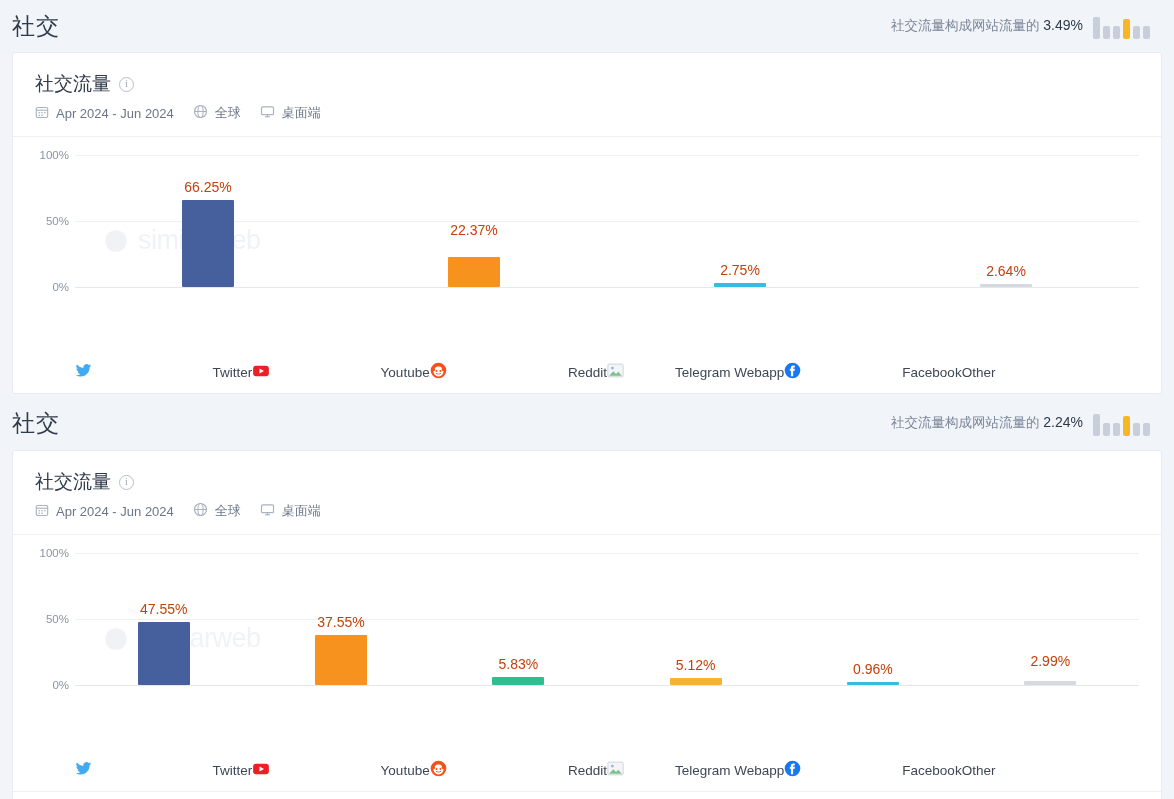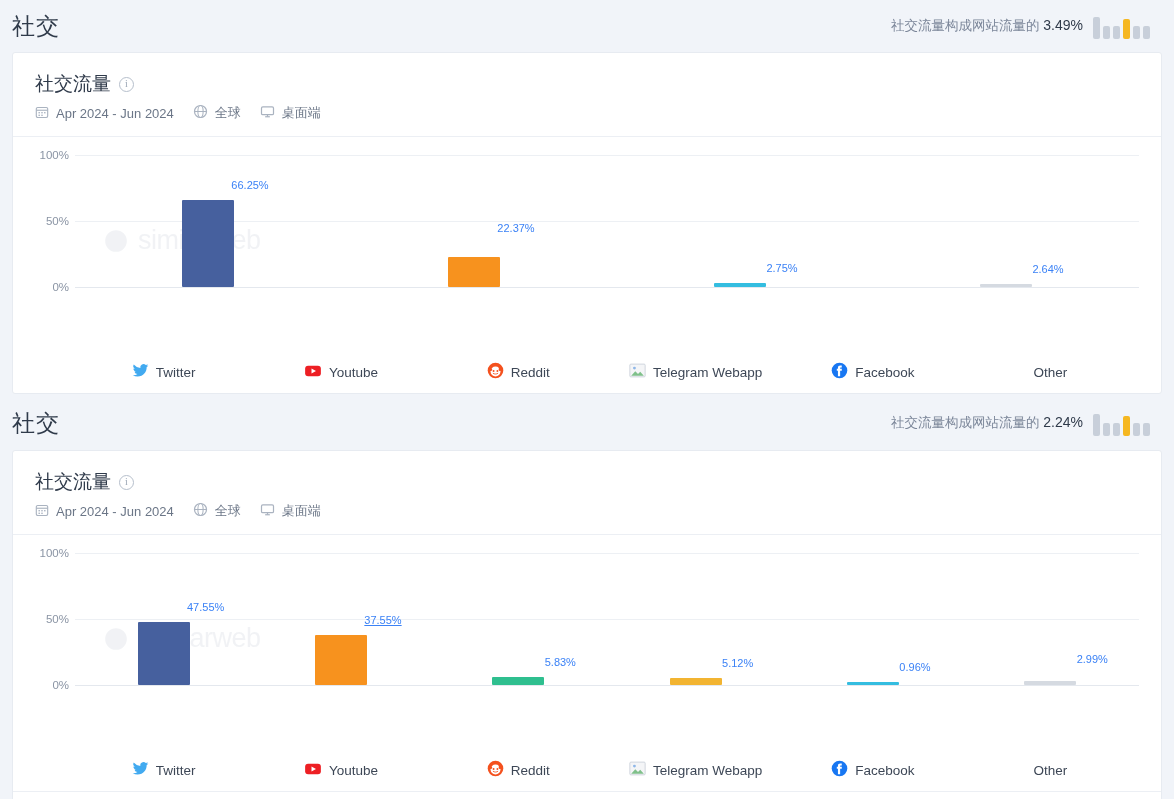--- a/index.html
+++ b/index.html
@@ -57,24 +57,24 @@
   .grid-line { position: absolute; left: 62px; right: 22px; height: 1px; background: #edf0f4; }
   .y-lab { position: absolute; left: 14px; width: 42px; text-align: right;
            font-size: 11.5px; color: #8a94a4; transform: translateY(-50%); }
   .axis-base { position: absolute; left: 62px; right: 22px; height: 1px; background: #e4e8ee; }
 
   .bars { position: absolute; left: 62px; right: 22px; top: 0; bottom: 0; display: flex; }
   .bcol { flex: 1; position: relative; }
   .bar { position: absolute; left: 50%; transform: translateX(-50%);
          width: 52px; border-radius: 1px; }
   .bval { position: absolute; left: 50%; transform: translateX(-50%);
-          font-size: 11px; color: #3b82f6; white-space: nowrap; margin-left: 42px; }
+          font-size: 14px; color: #c2410c; white-space: nowrap; }
 
   .legend { position: absolute; left: 62px; right: 22px; display: flex; }
-  .lcell { flex: 1; display: flex; align-items: center; justify-content: center; gap: 7px;
+  .lcell { flex: 1; display: flex; align-items: center; justify-content: space-between; gap: 7px;
            font-size: 13.5px; color: #3d4756; }
 
   
   .sw-wm { position: absolute; display: flex; align-items: center; gap: 9px;
            opacity: .5; pointer-events: none; }
   .sw-wm .sw-txt { font-size: 27px; color: #e4e7ec; letter-spacing: -.5px; font-weight: 400; }
 
   
   .card-foot { border-top: 1px solid #eceff4; height: 56px; display: flex;
                align-items: center; justify-content: flex-end; padding-right: 22px; gap: 8px; }
@@ -295,21 +295,21 @@
           <div class="y-lab" style="top: 84px;">50%</div>
           <div class="grid-line" style="top: 18px;"></div>
           <div class="y-lab" style="top: 18px;">100%</div>
           <div class="bars">
             <div class="bcol">
               <div class="bar" style="height: 62.766px; top: 87.234px; background: rgb(70, 96, 158);"></div>
               <div class="bval" style="top: 66.234px;">47.55%</div>
             </div>
             <div class="bcol">
               <div class="bar" style="height: 49.566px; top: 100.434px; background: rgb(247, 146, 30);"></div>
-              <div class="bval" style="top: 79.434px; text-decoration: underline;">37.55%</div>
+              <div class="bval" style="top: 79.434px;">37.55%</div>
             </div>
             <div class="bcol">
               <div class="bar" style="height: 7.6956px; top: 142.304px; background: rgb(47, 191, 143);"></div>
               <div class="bval" style="top: 121.304px;">5.83%</div>
             </div>
             <div class="bcol">
               <div class="bar" style="height: 6.7584px; top: 143.242px; background: rgb(242, 180, 49);"></div>
               <div class="bval" style="top: 122.242px;">5.12%</div>
             </div>
             <div class="bcol">

